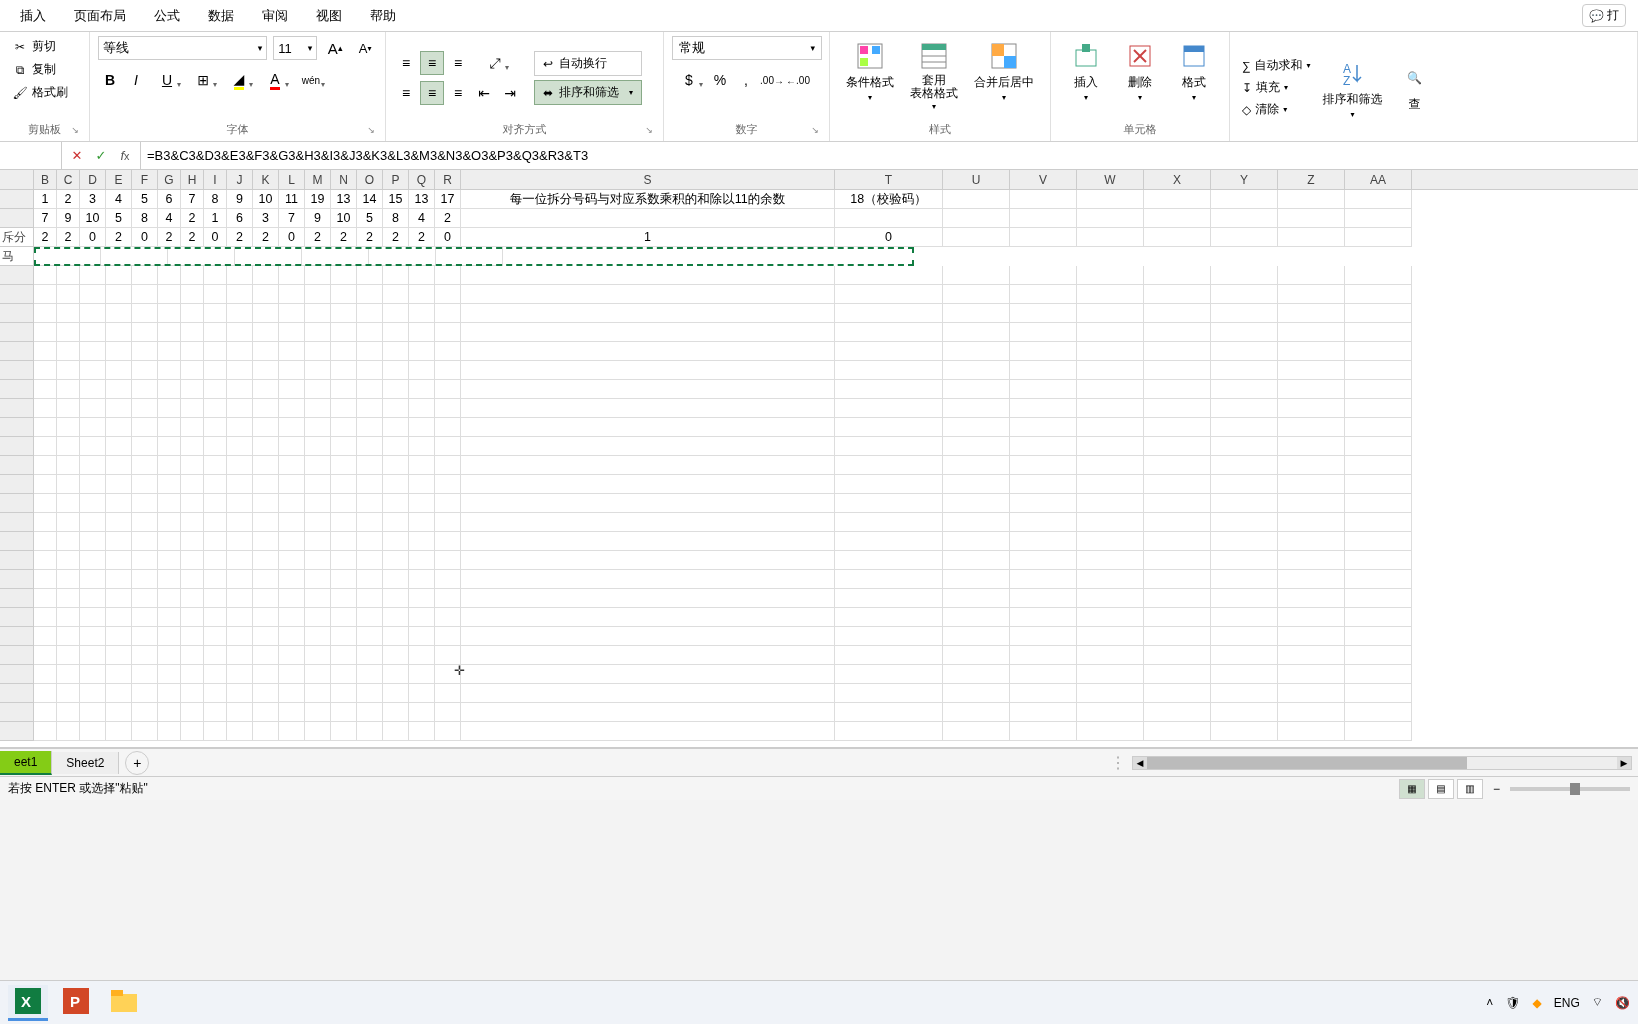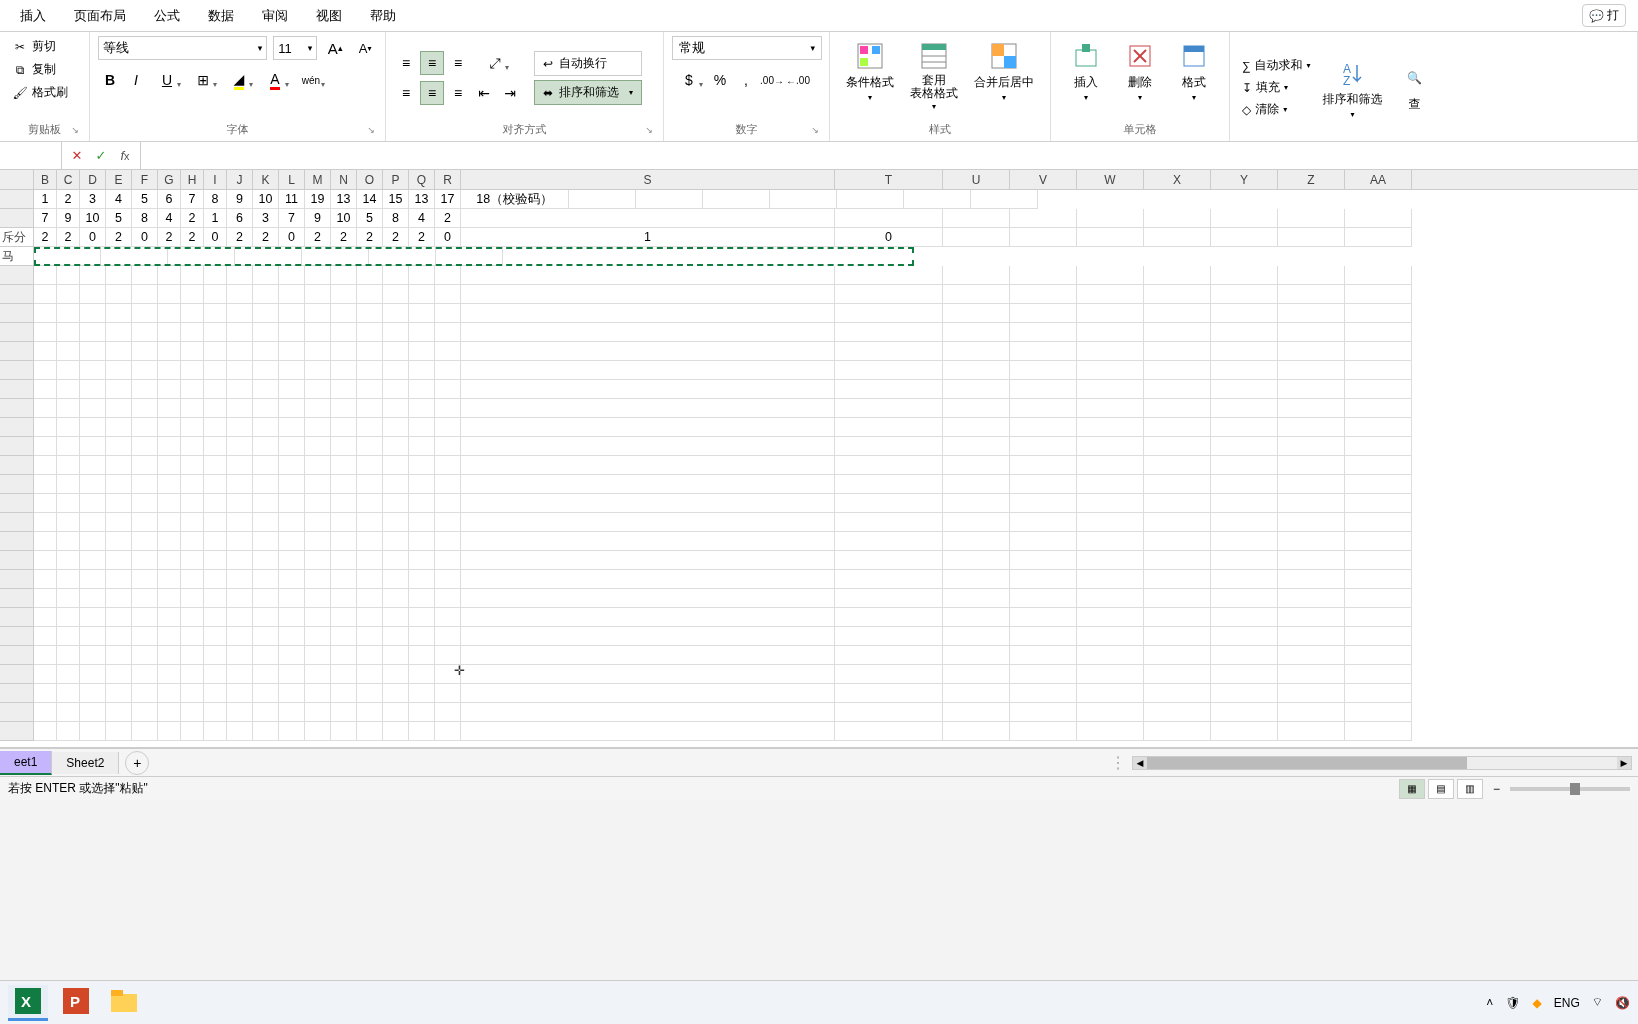--- a/index.html
+++ b/index.html
@@ -58,21 +58,21 @@
 .col-h { border-right:1px solid #ccc; text-align:center; font-size:12px; line-height:20px; color:#444; cursor:pointer;}
 .grid-rows { }
 .row { display:flex; height:19px;}
 .row-h { width:34px; border-right:1px solid #ccc; border-bottom:1px solid #ccc; background:#eee; font-size:11px; text-align:center; line-height:19px; color:#444;}
 .cell { border-right:1px solid #ddd; border-bottom:1px solid #ddd; font-size:12.5px; text-align:center; line-height:19px; white-space:nowrap; overflow:visible;}
 
 .marquee { position:absolute; border:2px dashed #107c41; pointer-events:none; z-index:5;}
 
 .tabs-bar { display:flex; align-items:center; height:28px; background:#f5f5f5; border-top:1px solid #ccc;}
 .tab { padding:4px 14px; font-size:12px; border-right:1px solid #ccc; cursor:pointer; background:#fff;}
-.tab.active { background:#c4b5fd; border-bottom:2px solid #107c41; font-weight:500;}
+.tab.active { background:#84cc16; border-bottom:2px solid #107c41; font-weight:500;}
 .tab.inactive { background:#eee;}
 .add-tab { width:24px; height:24px; display:flex; align-items:center; justify-content:center; margin-left:6px; cursor:pointer; border:1px solid #ccc; border-radius:50%; font-size:14px;}
 .tabs-right { margin-left:auto; display:flex; align-items:center; gap:6px; padding-right:6px;}
 .hscroll { width:500px; height:14px; background:#eee; position:relative; border:1px solid #ccc;}
 .hscroll .thumb { position:absolute; left:14px; top:0; height:100%; width:320px; background:#bbb;}
 .hscroll .arrow { position:absolute; top:0; width:14px; height:100%; background:#ddd; font-size:9px; display:flex; align-items:center; justify-content:center;}
 
 .status-bar { display:flex; align-items:center; height:24px; background:#f5f5f5; font-size:12px; padding:0 8px; border-top:1px solid #ccc; justify-content:space-between;}
 .status-right { display:flex; align-items:center; gap:10px;}
 .view-btns { display:flex; gap:3px;}
@@ -366,20 +366,21 @@
 <div class="formula-bar">
   <div class="name-box"></div>
   <div class="fb-btns">
     <div class="fb-btn cancel">✕</div>
     <div class="fb-btn confirm">✓</div>
     <div class="fb-btn">
         <i>f</i>
         <sub>x</sub>
       </div>
   </div>
+  <div class="formula-input">=B3&amp;C3&amp;D3&amp;E3&amp;F3&amp;G3&amp;H3&amp;I3&amp;J3&amp;K3&amp;L3&amp;M3&amp;N3&amp;O3&amp;P3&amp;Q3&amp;R3&amp;T3</div>
 </div>
 
 <div class="grid-area">
   <div class="col-headers" id="col-headers">
     <div class="corner"></div>
   <div class="col-h" style="width: 23px;">B</div>
       <div class="col-h" style="width: 23px;">C</div>
       <div class="col-h" style="width: 26px;">D</div>
       <div class="col-h" style="width: 26px;">E</div>
       <div class="col-h" style="width: 26px;">F</div>
@@ -418,20 +419,21 @@
         <div class="cell" style="width: 23px;">8</div>
         <div class="cell" style="width: 26px;">9</div>
         <div class="cell" style="width: 26px;">10</div>
         <div class="cell" style="width: 26px;">11</div>
         <div class="cell" style="width: 26px;">19</div>
         <div class="cell" style="width: 26px;">13</div>
         <div class="cell" style="width: 26px;">14</div>
         <div class="cell" style="width: 26px;">15</div>
         <div class="cell" style="width: 26px;">13</div>
         <div class="cell" style="width: 26px;">17</div>
+        <div class="cell" style="width: 374px;">每一位拆分号码与对应系数乘积的和除以11的余数</div>
         <div class="cell" style="width: 108px;">18（校验码）</div>
         <div class="cell" style="width: 67px;"></div>
         <div class="cell" style="width: 67px;"></div>
         <div class="cell" style="width: 67px;"></div>
         <div class="cell" style="width: 67px;"></div>
         <div class="cell" style="width: 67px;"></div>
         <div class="cell" style="width: 67px;"></div>
         <div class="cell" style="width: 67px;"></div>
       </div>
       <div class="row">

